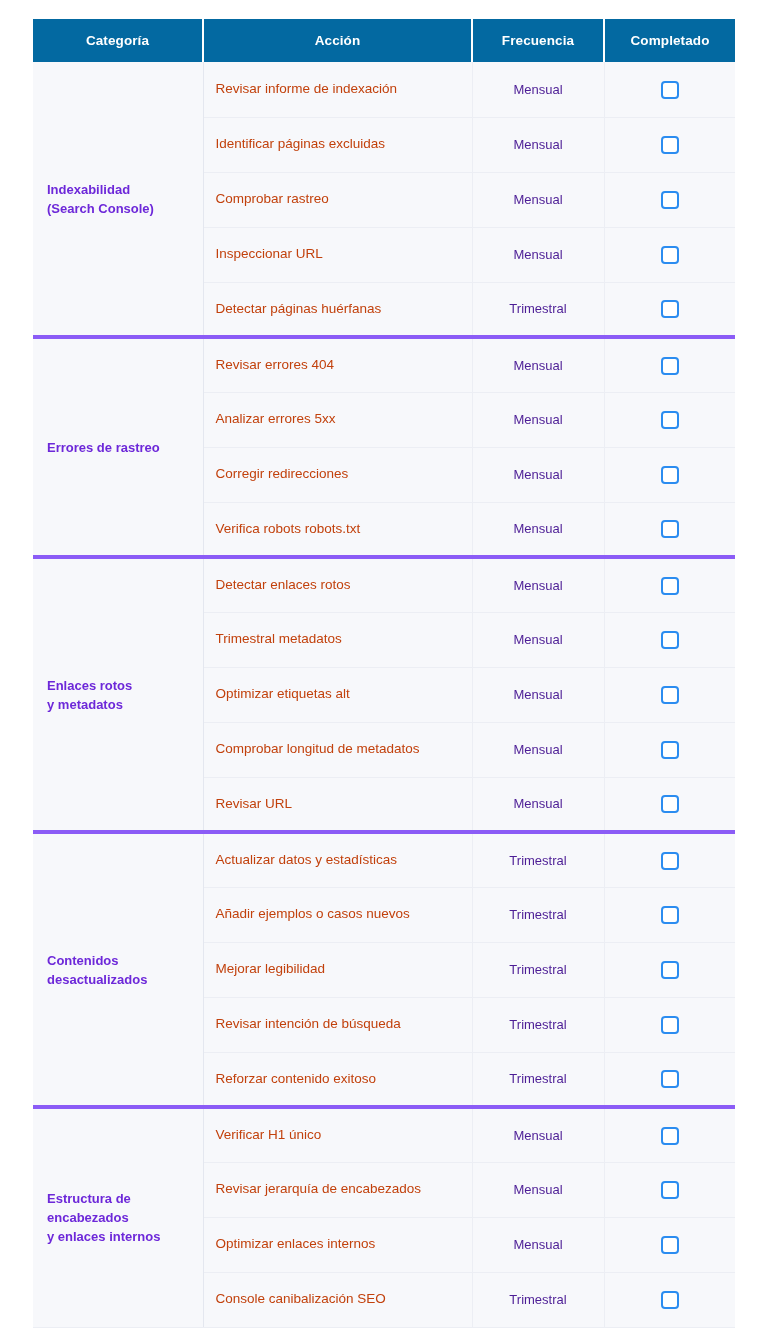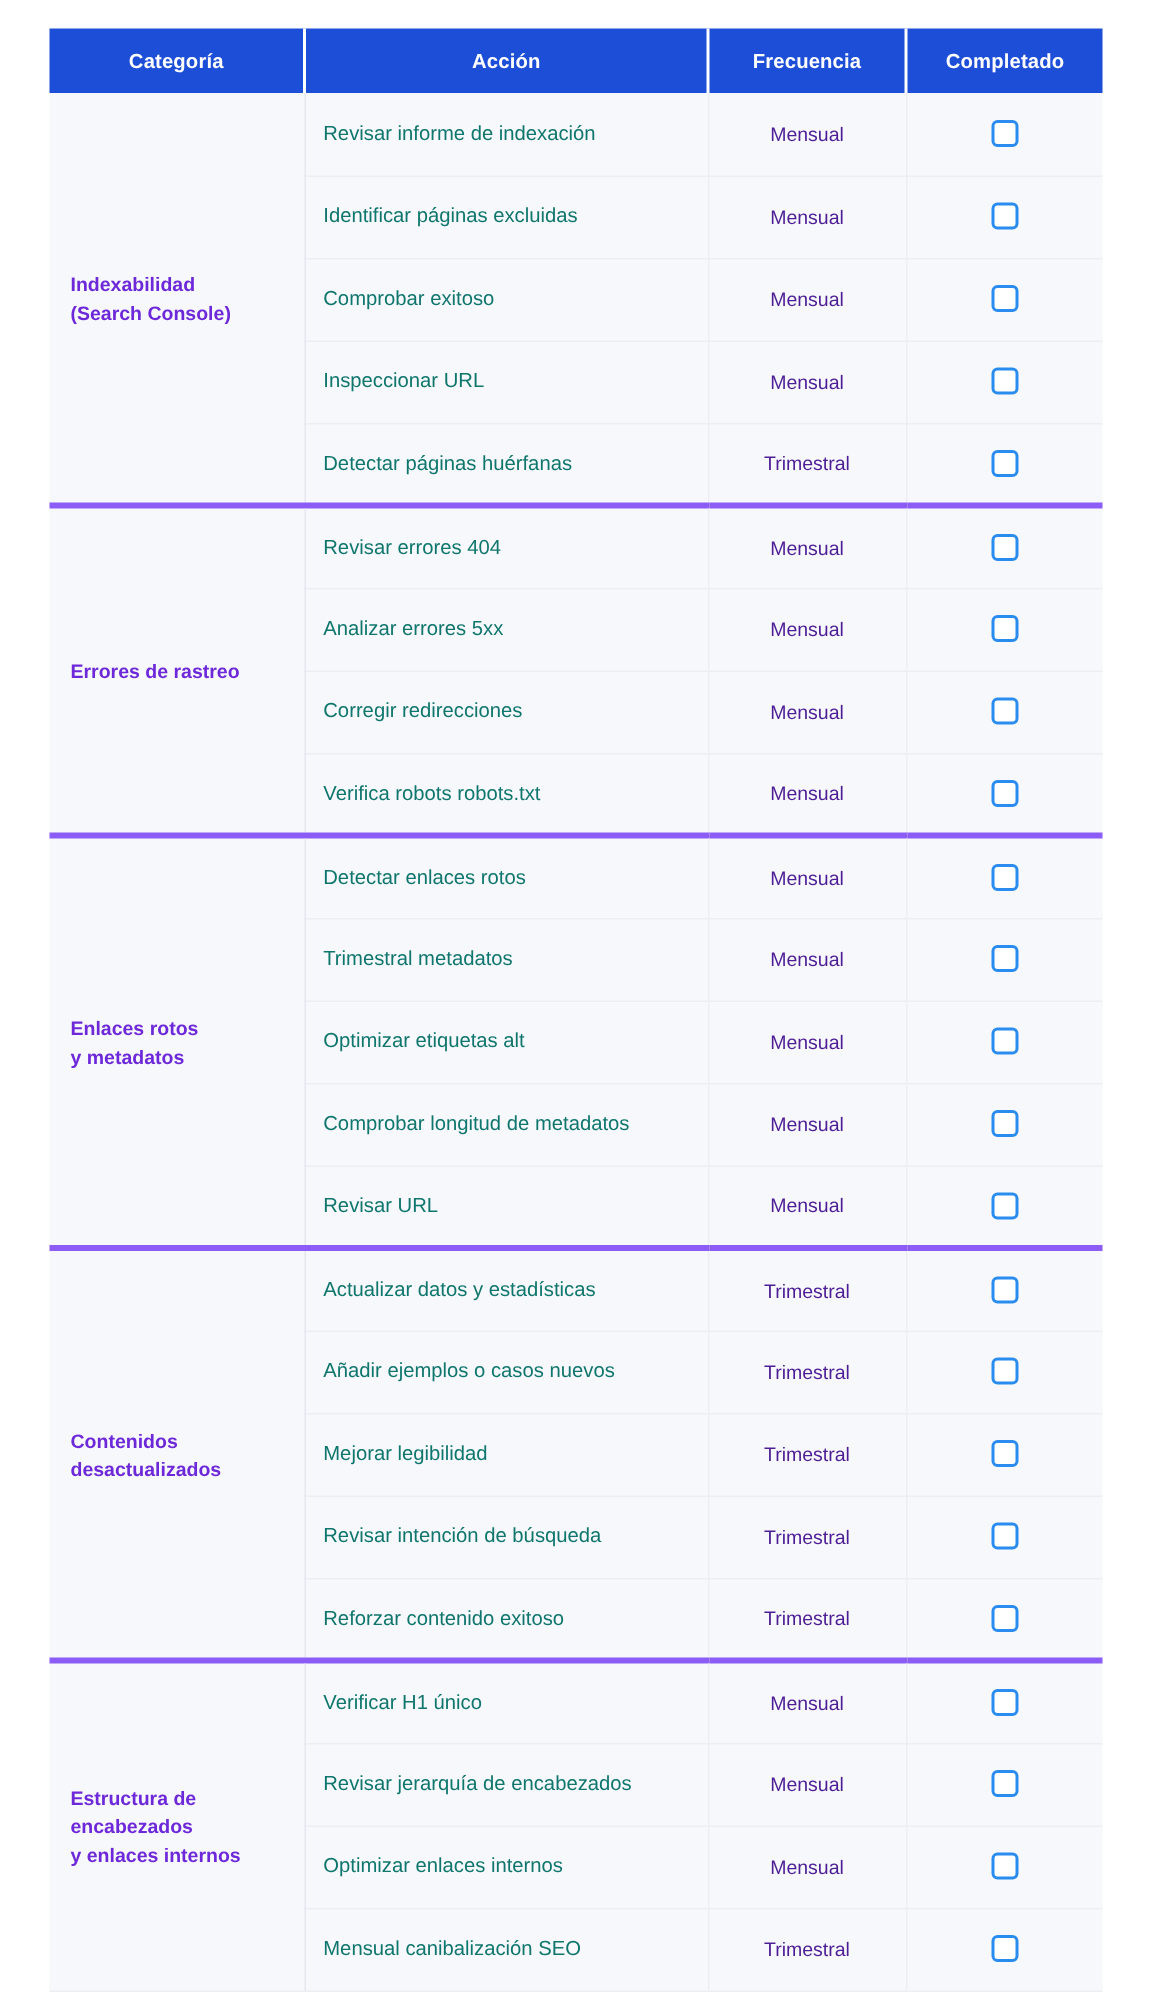--- a/index.html
+++ b/index.html
@@ -31,21 +31,21 @@
     width: 702px;
     border-collapse: collapse;
     table-layout: fixed;
   }
   col.c-cat  { width: 170px; }
   col.c-act  { width: 269px; }
   col.c-freq { width: 132px; }
   col.c-done { width: 131px; }
 
   thead th {
-    background: #1d4ed8;
+    background: #0369a1;
     color: #ffffff;
     font-size: 13.5px;
     font-weight: bold;
     letter-spacing: 0.1px;
     text-align: center;
     height: 43px;
     padding: 0 6px;
     border-right: 2px solid #ffffff;
     box-sizing: border-box;
   }
@@ -70,21 +70,21 @@
     vertical-align: middle;
     border-right: 1px solid #e4e7ef;
   }
   td.cat .cat-inner {
     display: block;
     padding-top: 2px;
   }
   td.act {
     padding: 0 14px 0 12px;
     font-size: 13.5px;
-    color: #0f766e;
+    color: #c2410c;
     line-height: 1.35;
   }
   td.freq {
     text-align: center;
     font-size: 13px;
     color: #4c1d95;
   }
   td.done {
     text-align: center;
   }
@@ -137,21 +137,21 @@
             <td class="act">Revisar informe de indexación</td>
             <td class="freq">Mensual</td>
             <td class="done"><span class="checkbox" role="checkbox" aria-checked="false"></span></td>
           </tr>
           <tr>
             <td class="act">Identificar páginas excluidas</td>
             <td class="freq">Mensual</td>
             <td class="done"><span class="checkbox" role="checkbox" aria-checked="false"></span></td>
           </tr>
           <tr>
-            <td class="act">Comprobar exitoso</td>
+            <td class="act">Comprobar rastreo</td>
             <td class="freq">Mensual</td>
             <td class="done"><span class="checkbox" role="checkbox" aria-checked="false"></span></td>
           </tr>
           <tr>
             <td class="act">Inspeccionar URL</td>
             <td class="freq">Mensual</td>
             <td class="done"><span class="checkbox" role="checkbox" aria-checked="false"></span></td>
           </tr>
           <tr>
             <td class="act">Detectar páginas huérfanas</td>
@@ -249,20 +249,20 @@
             <td class="act">Revisar jerarquía de encabezados</td>
             <td class="freq">Mensual</td>
             <td class="done"><span class="checkbox" role="checkbox" aria-checked="false"></span></td>
           </tr>
           <tr>
             <td class="act">Optimizar enlaces internos</td>
             <td class="freq">Mensual</td>
             <td class="done"><span class="checkbox" role="checkbox" aria-checked="false"></span></td>
           </tr>
           <tr>
-            <td class="act">Mensual canibalización SEO</td>
+            <td class="act">Console canibalización SEO</td>
             <td class="freq">Trimestral</td>
             <td class="done"><span class="checkbox" role="checkbox" aria-checked="false"></span></td>
           </tr>
         </tbody>
     </table>
   </div>
 </div>
 
 </body></html>

